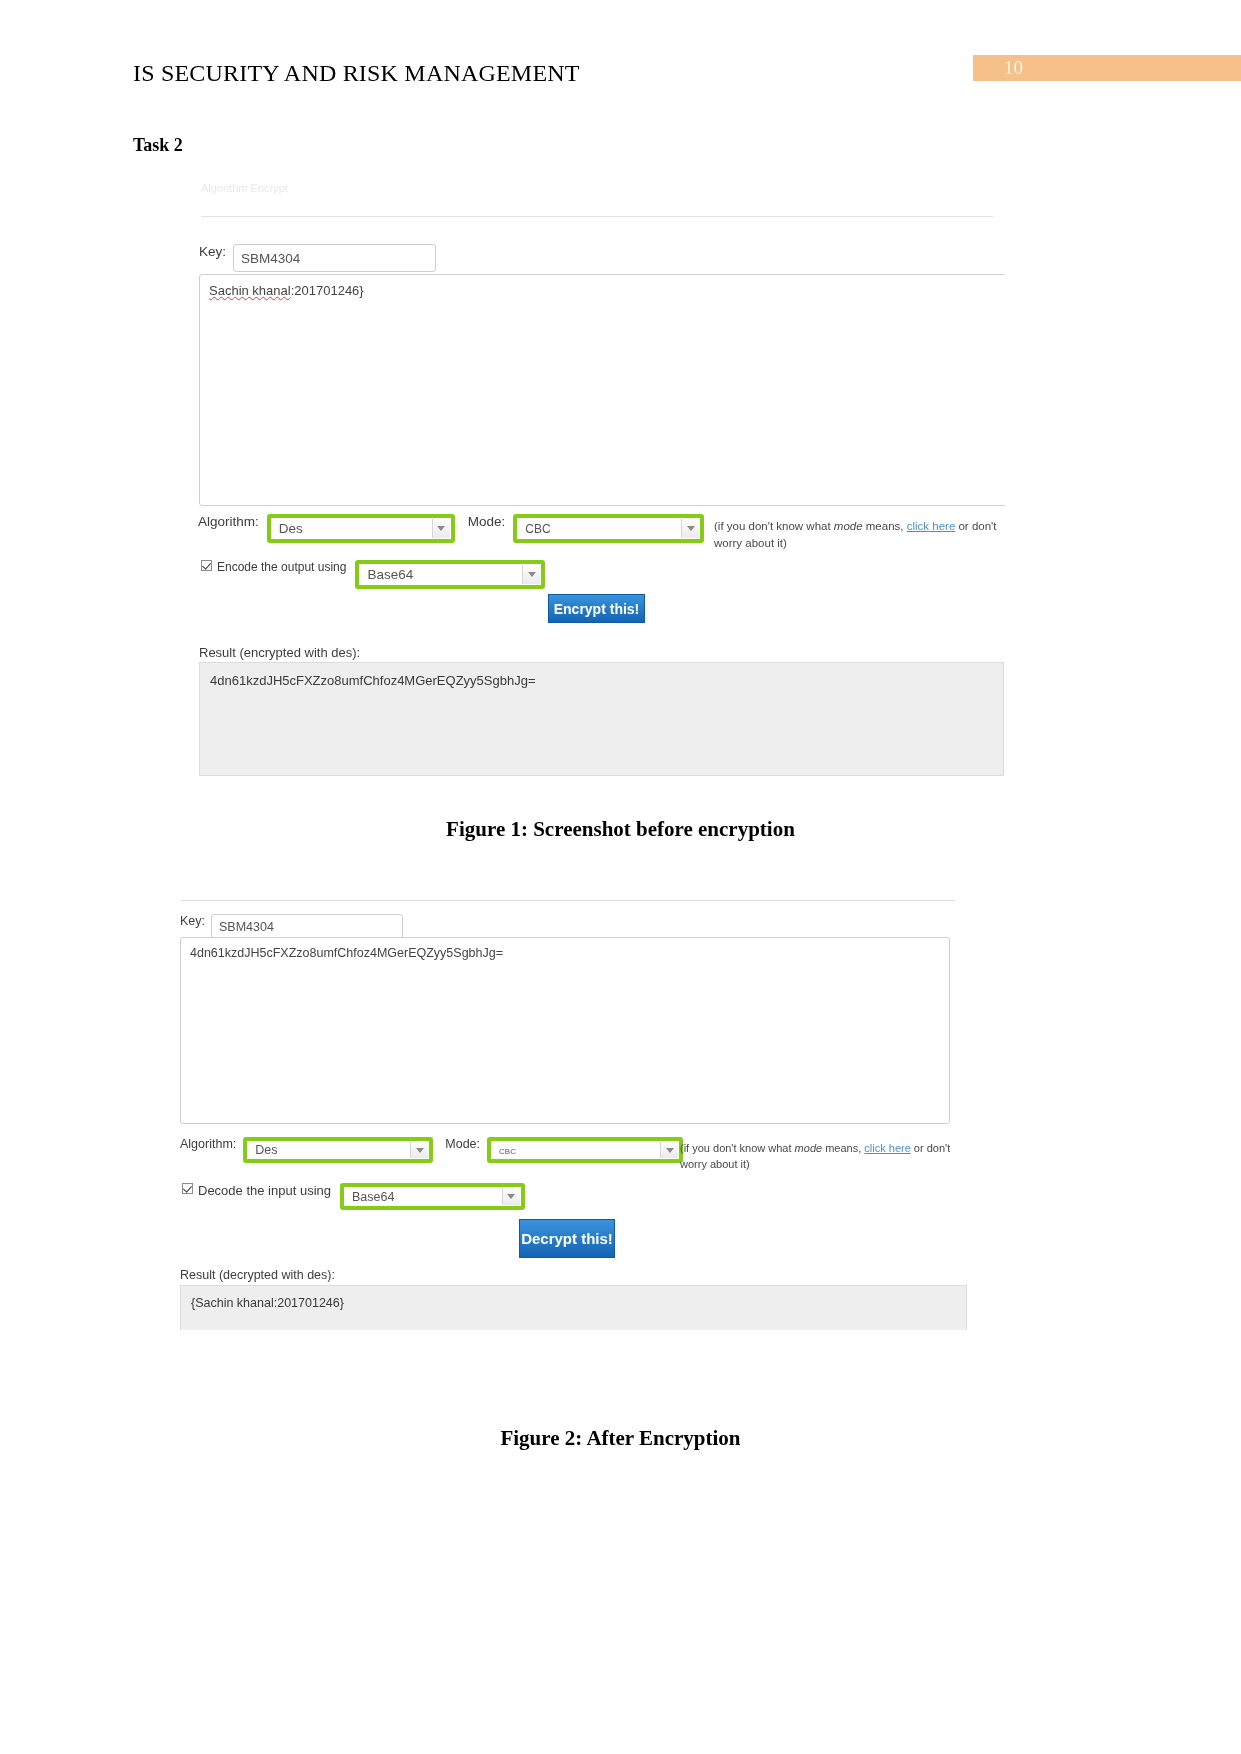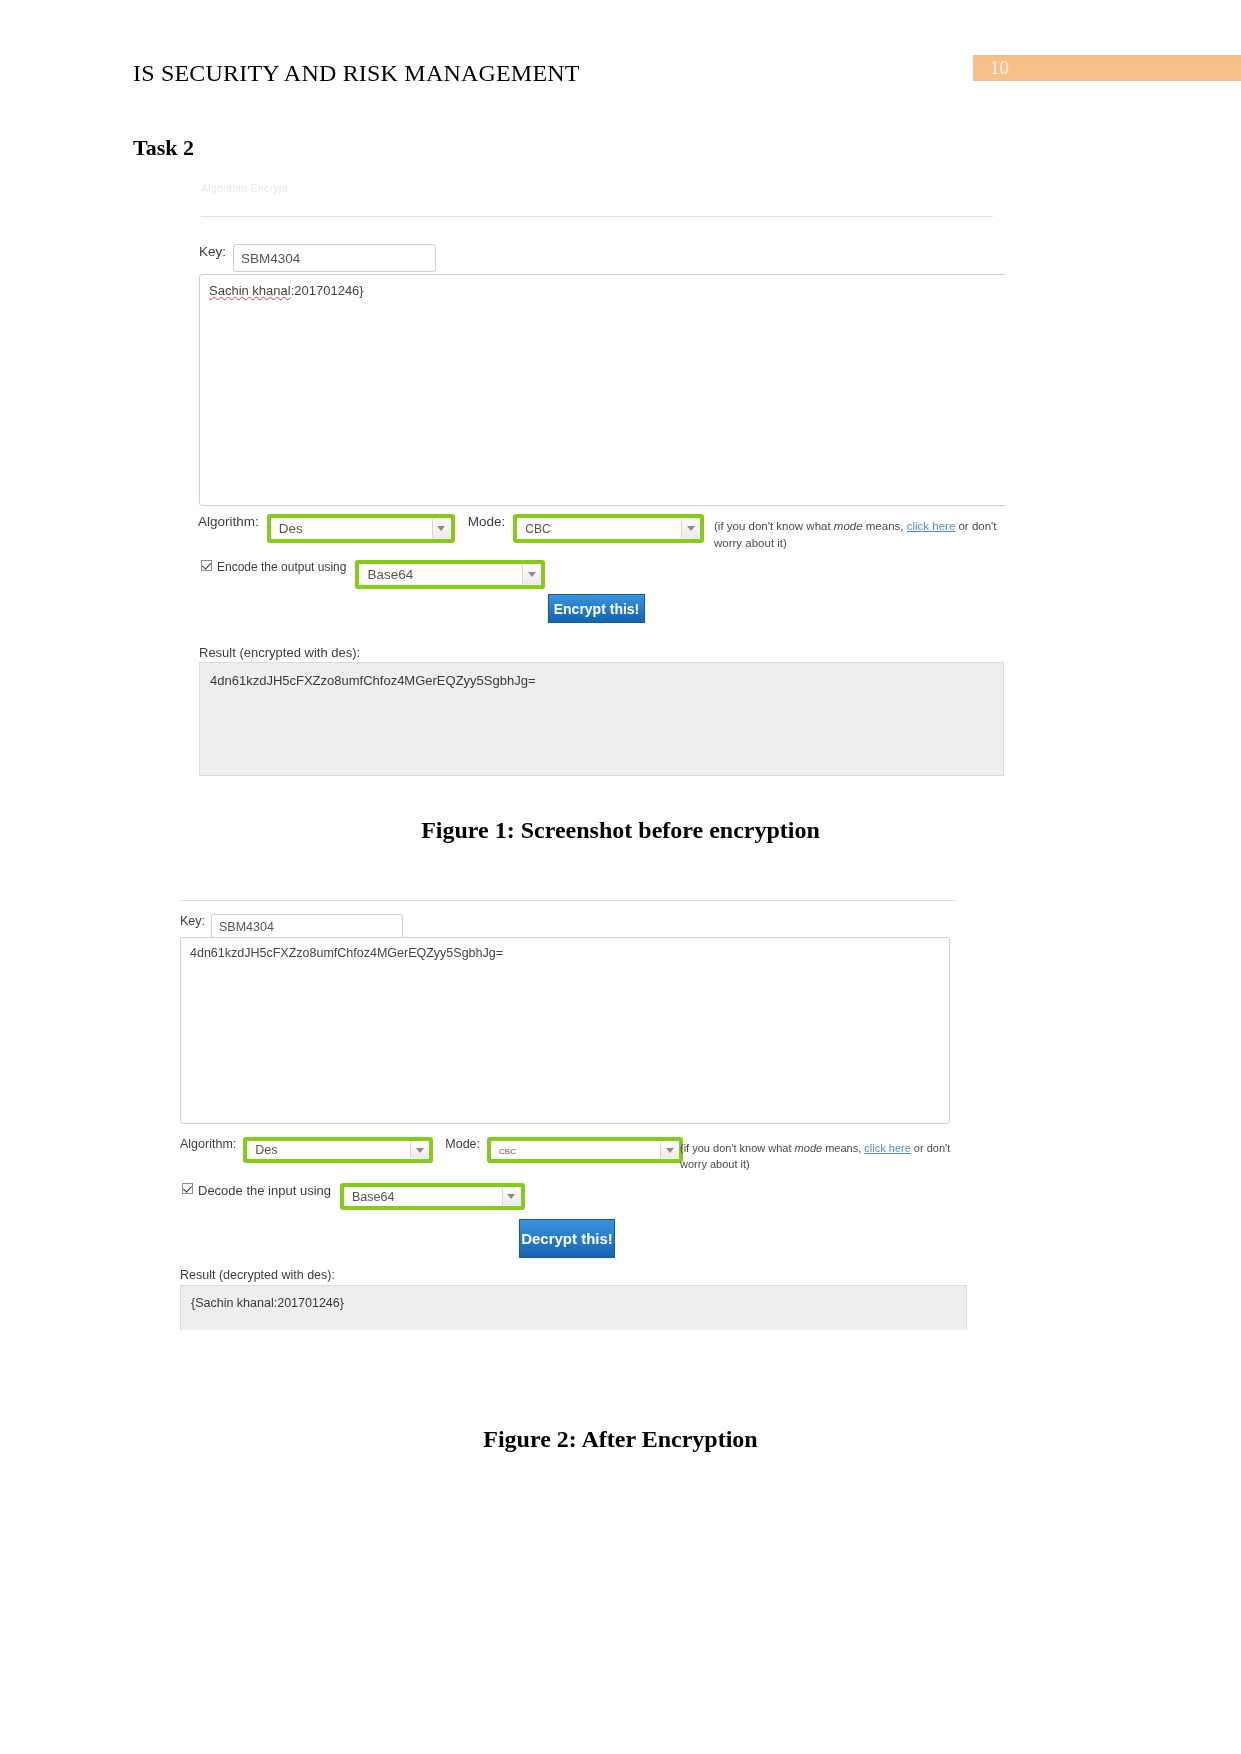--- a/index.html
+++ b/index.html
@@ -30,41 +30,41 @@
     position: absolute;
     top: 55px;
     left: 973px;
     width: 268px;
     height: 26px;
     background: #f5c08a;
     color: #fdf3e7;
     font-family: "Liberation Serif", serif;
     font-size: 19px;
     line-height: 26px;
-    padding-left: 17px;
+    padding-left: 31px;
     box-sizing: border-box;
   }
 
   .task-title {
     position: absolute;
     top: 135px;
     left: 133px;
     font-family: "Liberation Serif", serif;
-    font-size: 22px;
+    font-size: 18px;
     font-weight: bold;
     color: #000;
   }
 
   
   .fig-caption {
     position: absolute;
     width: 100%;
     text-align: center;
     font-family: "Liberation Serif", serif;
-    font-size: 24px;
+    font-size: 21px;
     font-weight: bold;
     color: #000;
   }
   #caption1 { top: 817px; }
   #caption2 { top: 1378px; margin-top: 48px; }
 
   
   .figure {
     position: absolute;
     background: #ffffff;

